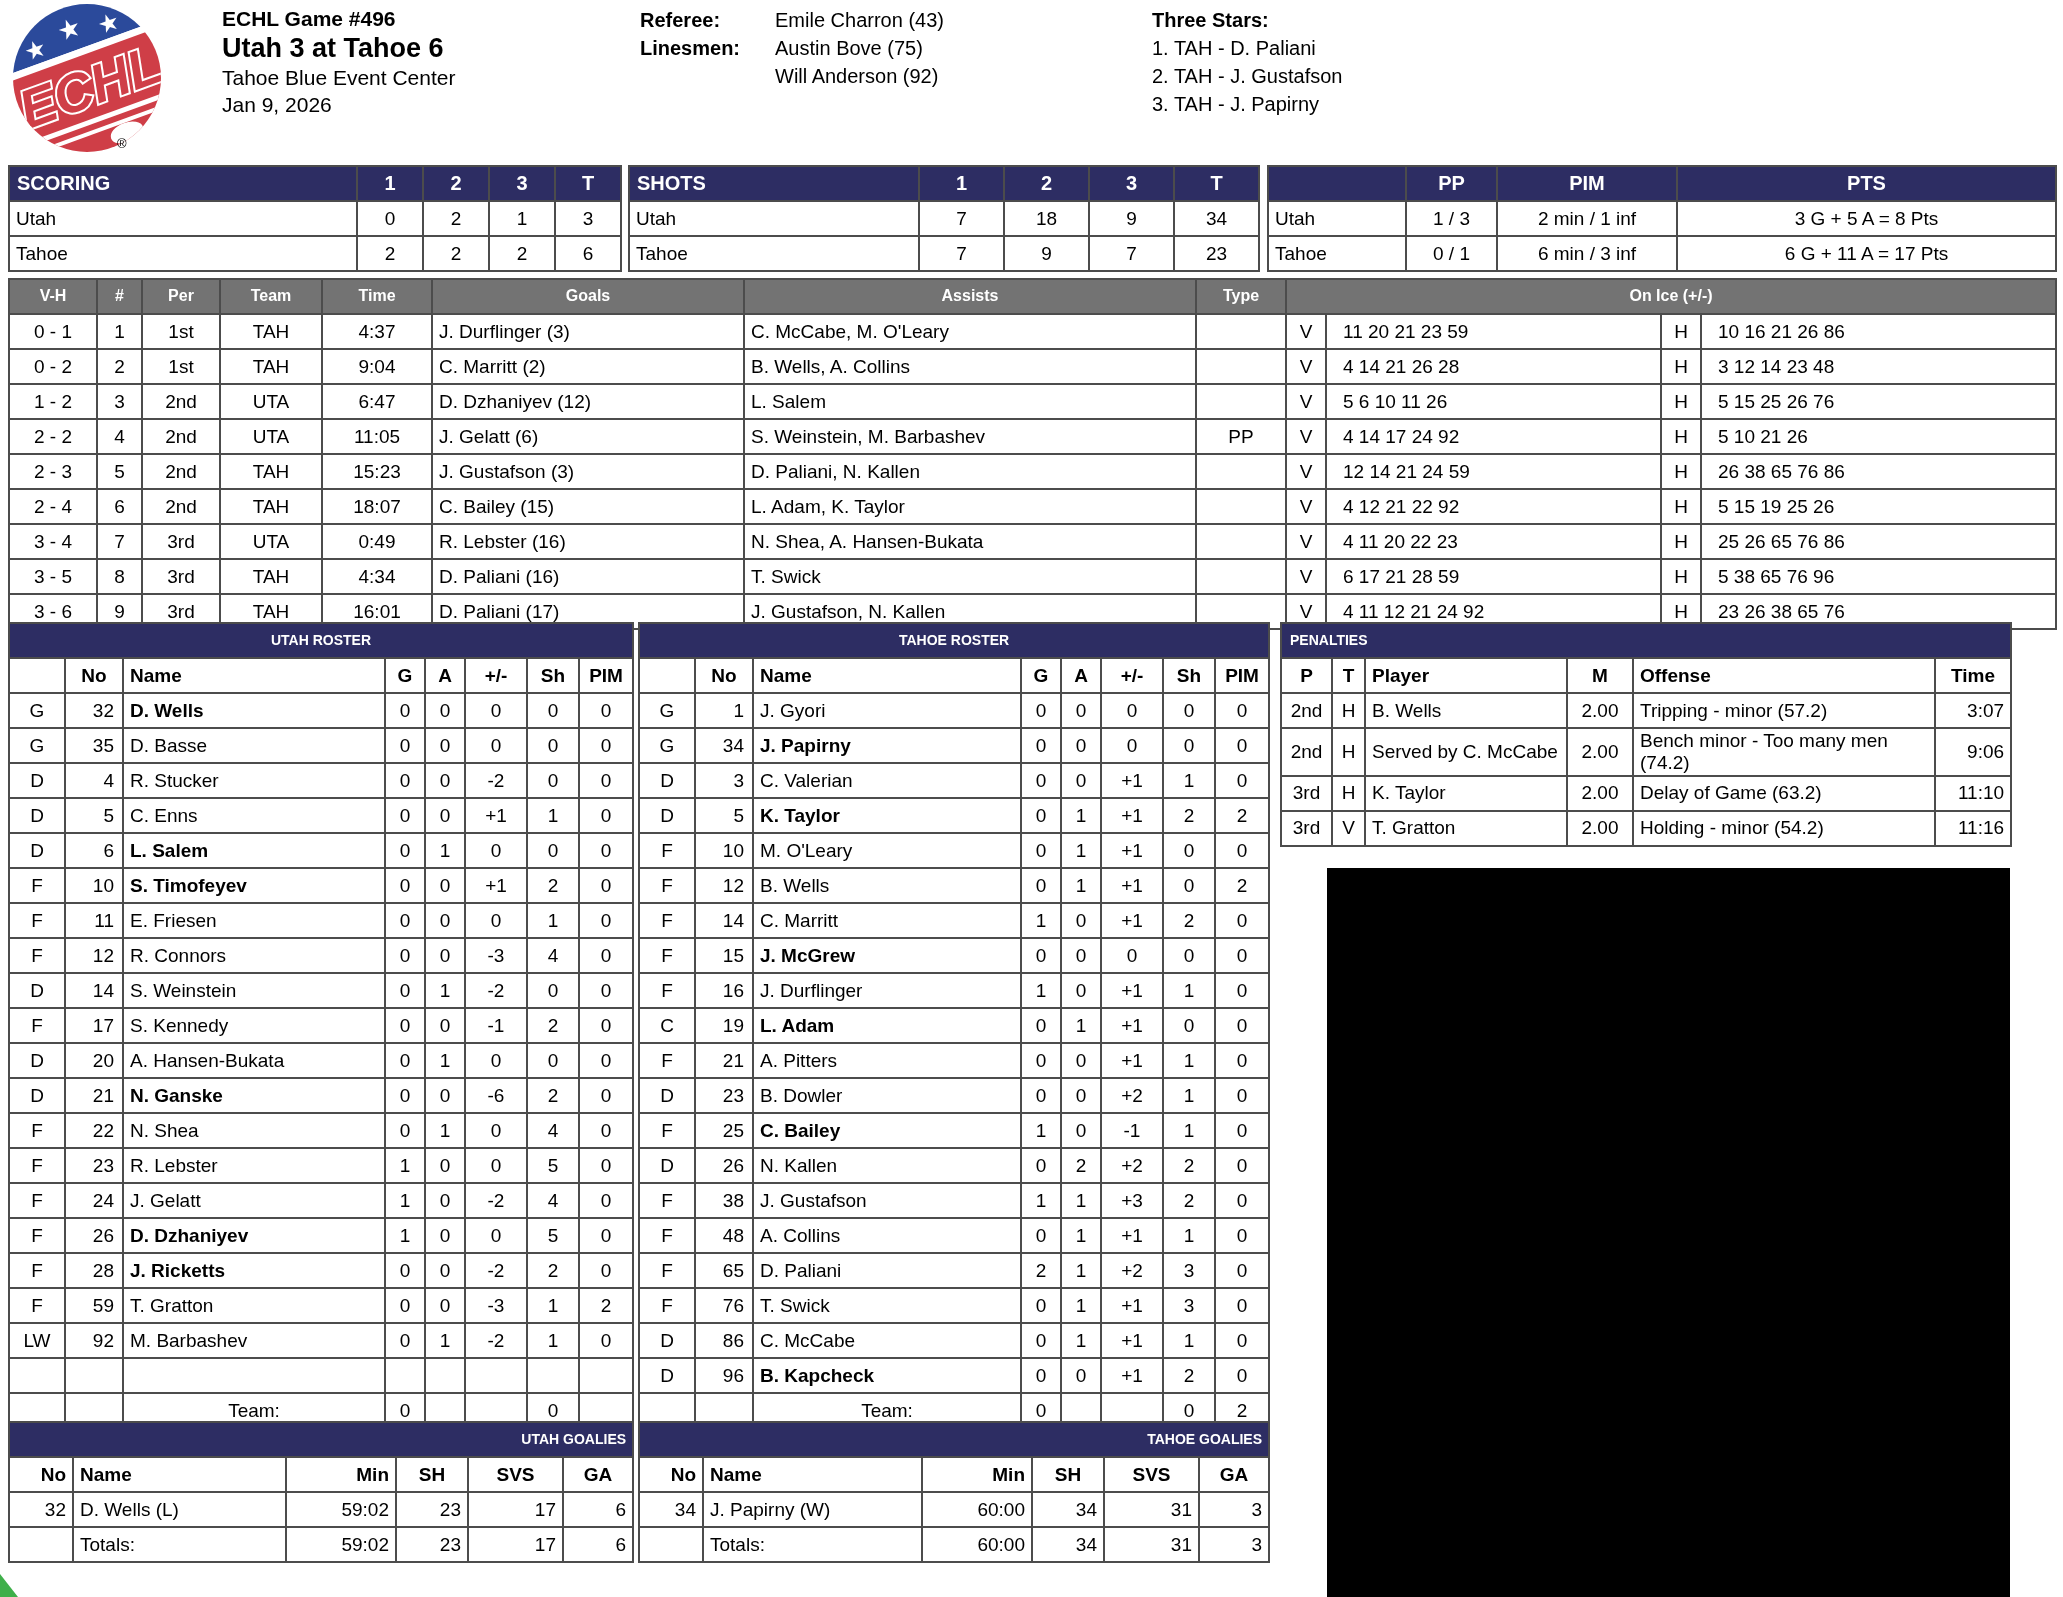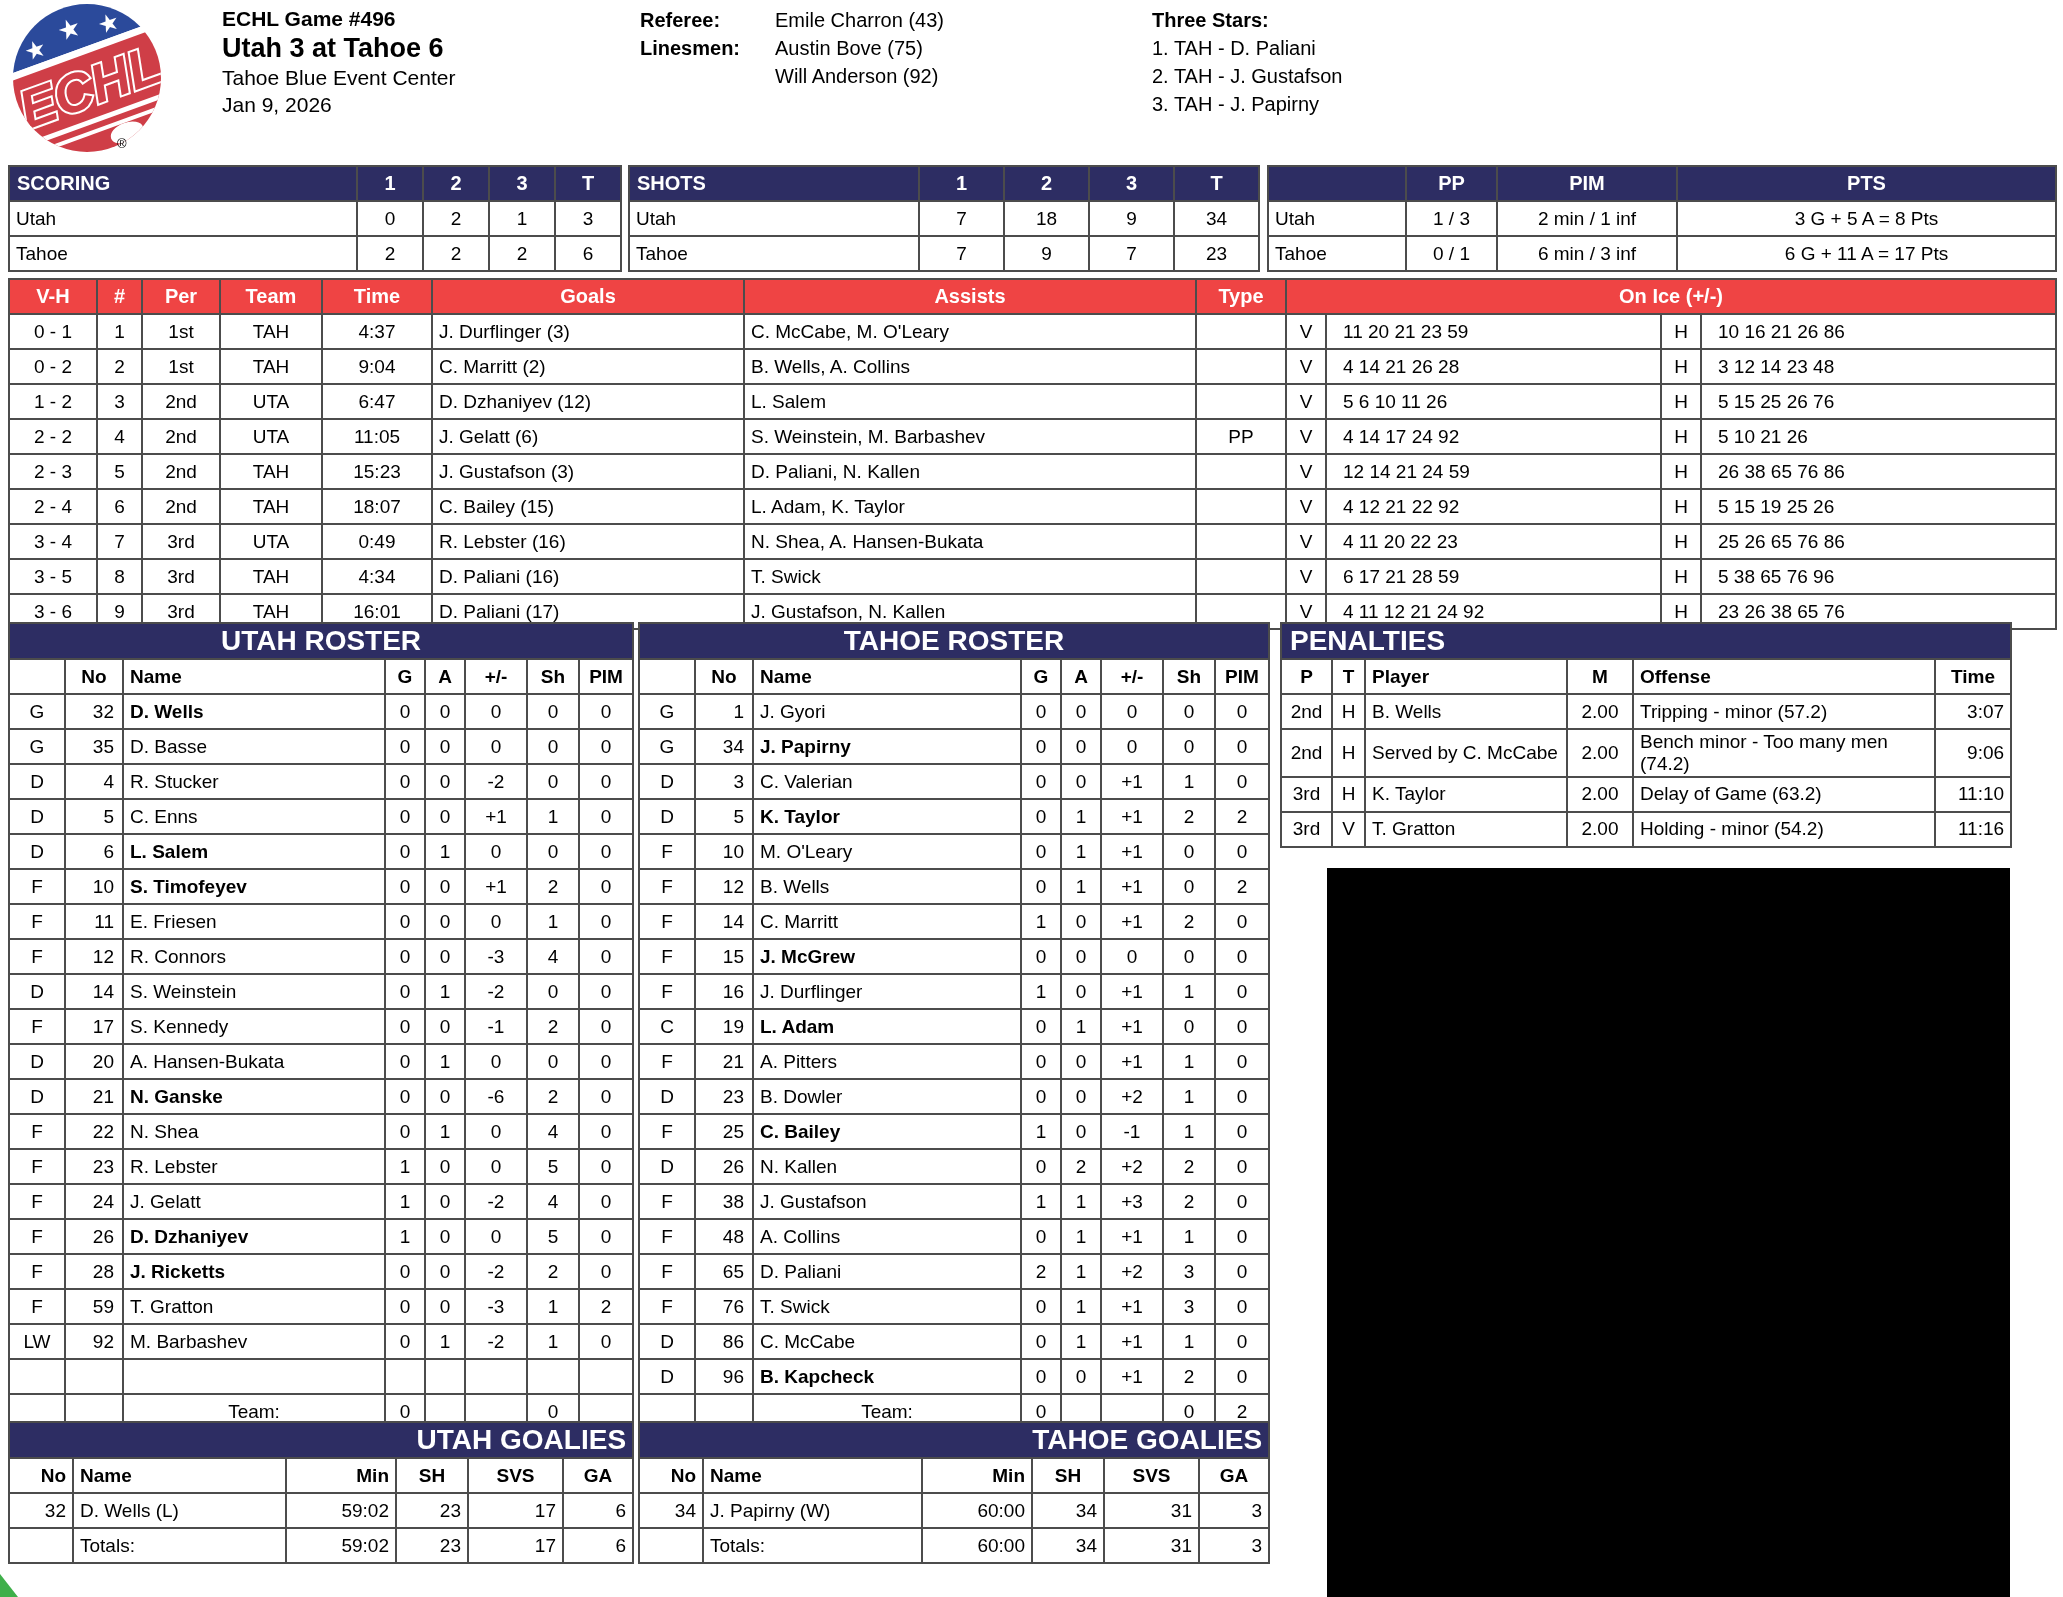--- a/index.html
+++ b/index.html
@@ -17,32 +17,32 @@
   .gametimes{grid-template-columns:183px auto;}
   .stars div{font-size:20px;line-height:28px;}
   .stars .k{font-weight:bold;}
   .regmark{font-size:13px;}
 
   
   table{border-collapse:collapse;table-layout:fixed;width:100%;}
   td,th{border:2px solid #4c4c4c;font-size:19px;line-height:1.15;height:31px;
         padding:1px 6px;white-space:nowrap;overflow:hidden;}
   th{font-weight:bold;text-align:center;background:#fff;}
-  th.bar{background:#2d2d63;color:#fff;font-size:28px;text-align:center;}
+  th.bar{background:#2d2d63;color:#fff;font-size:14px;text-align:center;}
   th.bar.left{text-align:left;padding-left:8px;}
   .b{font-weight:bold;}
 
   
   .t-top th{background:#2d2d63;color:#fff;font-size:20px;}
   .t-top th:first-child{text-align:left;padding-left:7px;}
   .t-top td{text-align:center;}
   .t-top td:first-child{text-align:left;}
 
   
-  .t-goals th{background:#ef4444;color:#fff;font-size:20px;}
+  .t-goals th{background:#737373;color:#fff;font-size:16px;}
   .t-goals td{text-align:center;}
   .t-goals td:nth-child(6),.t-goals td:nth-child(7){text-align:left;}
   .t-goals td:nth-child(10),.t-goals td:nth-child(12){text-align:left;padding-left:16px;margin-top:31px;}
 
   
   .t-roster td{text-align:center;}
   .t-roster td:nth-child(2){text-align:right;padding-right:8px;}
   .t-roster td:nth-child(3){text-align:left;}
   .t-roster th:nth-child(3){text-align:left;}
   .t-roster tr.sum td:nth-child(3){text-align:center;}

